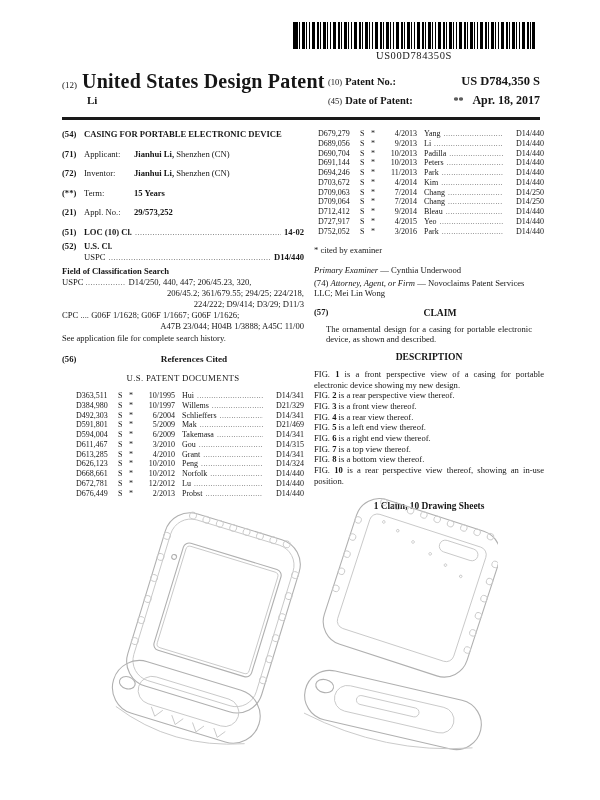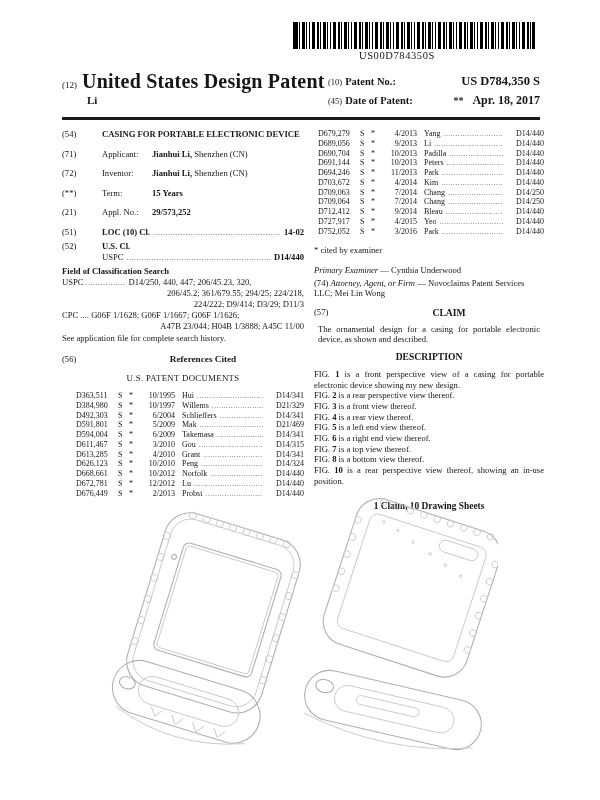--- a/index.html
+++ b/index.html
@@ -2,21 +2,21 @@
 <html><head>
 <meta charset="utf-8">
 <style>
   html,body { margin:0; padding:0; background:#e8e8e8; }
   .page {
     position:relative; width:600px; height:800px; background:#ffffff;
     color:#161616; font-family:"Liberation Serif","DejaVu Serif",serif;
     overflow:hidden; margin:0 auto;
   }
   
-  .barcode-wrap { position:absolute; top:22px; left:293px; width:208px; text-align:center; }
+  .barcode-wrap { position:absolute; top:22px; left:293px; width:242px; text-align:center; }
   .barcode-bars {
     height:27px; width:242px;
     border-left:3px solid #000; border-right:3px solid #000; box-sizing:border-box;
     background:repeating-linear-gradient(90deg,
       #000 0 2px,#fff 2px 3px,#000 3px 4px,#fff 4px 6px,#000 6px 9px,#fff 9px 10px,
       #000 10px 11px,#fff 11px 13px,#000 13px 14px,#fff 14px 16px,#000 16px 19px,#fff 19px 21px);
   }
   .barcode-num { font-size:10.5px; margin-top:1px; letter-spacing:0.6px; }
   
   .header { position:absolute; top:70px; left:62px; width:478px; display:flex; justify-content:space-between; }
@@ -32,21 +32,21 @@
   .h-r-stars { margin-left:auto; font-weight:bold; font-size:10px; }
   .h-r-date { font-weight:bold; font-size:12px; margin-left:9px; white-space:nowrap; }
   .rule { position:absolute; top:117px; left:62px; width:478px; height:2.5px; background:#1a1a1a; }
   
   .cols { position:absolute; top:129px; left:62px; width:482px; display:flex; }
   .col-l { width:242px; flex:none; font-size:8.6px; line-height:1.28; }
   .col-r { width:230px; margin-left:10px; flex:none; font-size:8.6px; line-height:1.24; }
   
   .bib { display:flex; margin-bottom:8.5px; }
   .bib-tight { margin-bottom:3px; }
-  .n { width:40px; flex:none; }
+  .n { width:22px; flex:none;font-weight:bold; }
   .lbl { width:50px; flex:none; }
   .b { font-weight:bold; }
   .grow { flex:1; display:flex; align-items:baseline; min-width:0; }
   .dotfill { flex:1; overflow:hidden; white-space:nowrap; margin:0 3px; color:#444; }
   .dotfill::after { content:"......................................................................."; letter-spacing:0.5px; font-size:8px; }
   .inner-row { display:flex; align-items:baseline; min-width:0; }
   .fcs-line1 { display:flex; align-items:baseline; min-width:0; }
   .fcs-lbl { flex:none; margin-right:2px; }
   .dots-short { flex:none; overflow:hidden; white-space:nowrap; width:40px; margin-right:3px; color:#444; }
   .dots-short::after { content:"....................."; letter-spacing:0.5px; font-size:8px; }
@@ -66,21 +66,21 @@
   .ref .lead { flex:1; overflow:hidden; white-space:nowrap; margin:0 3px; color:#555; }
   .ref .lead::after { content:"......................................................"; letter-spacing:0.5px; font-size:7.5px; }
   .ref .cl { width:38px; flex:none; text-align:right; }
   
   .refs-r { padding-left:4px; margin-bottom:9px; }
   .cited { margin:4px 0 9px; }
   .para { margin:0 0 2px; }
   .attorney { margin:0 0 8px; }
   .claim-head { display:flex; margin:4px 0 5px; }
   .claim-head .t { flex:1; text-align:center; font-weight:bold; font-size:9.6px; }
-  .claim-text { text-align:justify; margin:0 4px 6px; }
+  .claim-text { text-align:justify; margin:0 12px 6px; }
   .desc-head { text-align:center; font-weight:bold; font-size:9.6px; margin:6px 0 6px; }
   .fig-p { margin:0; text-align:justify; }
   .sheets { text-align:center; font-weight:bold; font-size:9.4px; margin-top:15px; }
   
   .fig-left-svg  { position:absolute; left:103px; top:497px; }
   .fig-right-svg { position:absolute; left:293px; top:495px; }
 </style>
 </head>
 <body>
 

